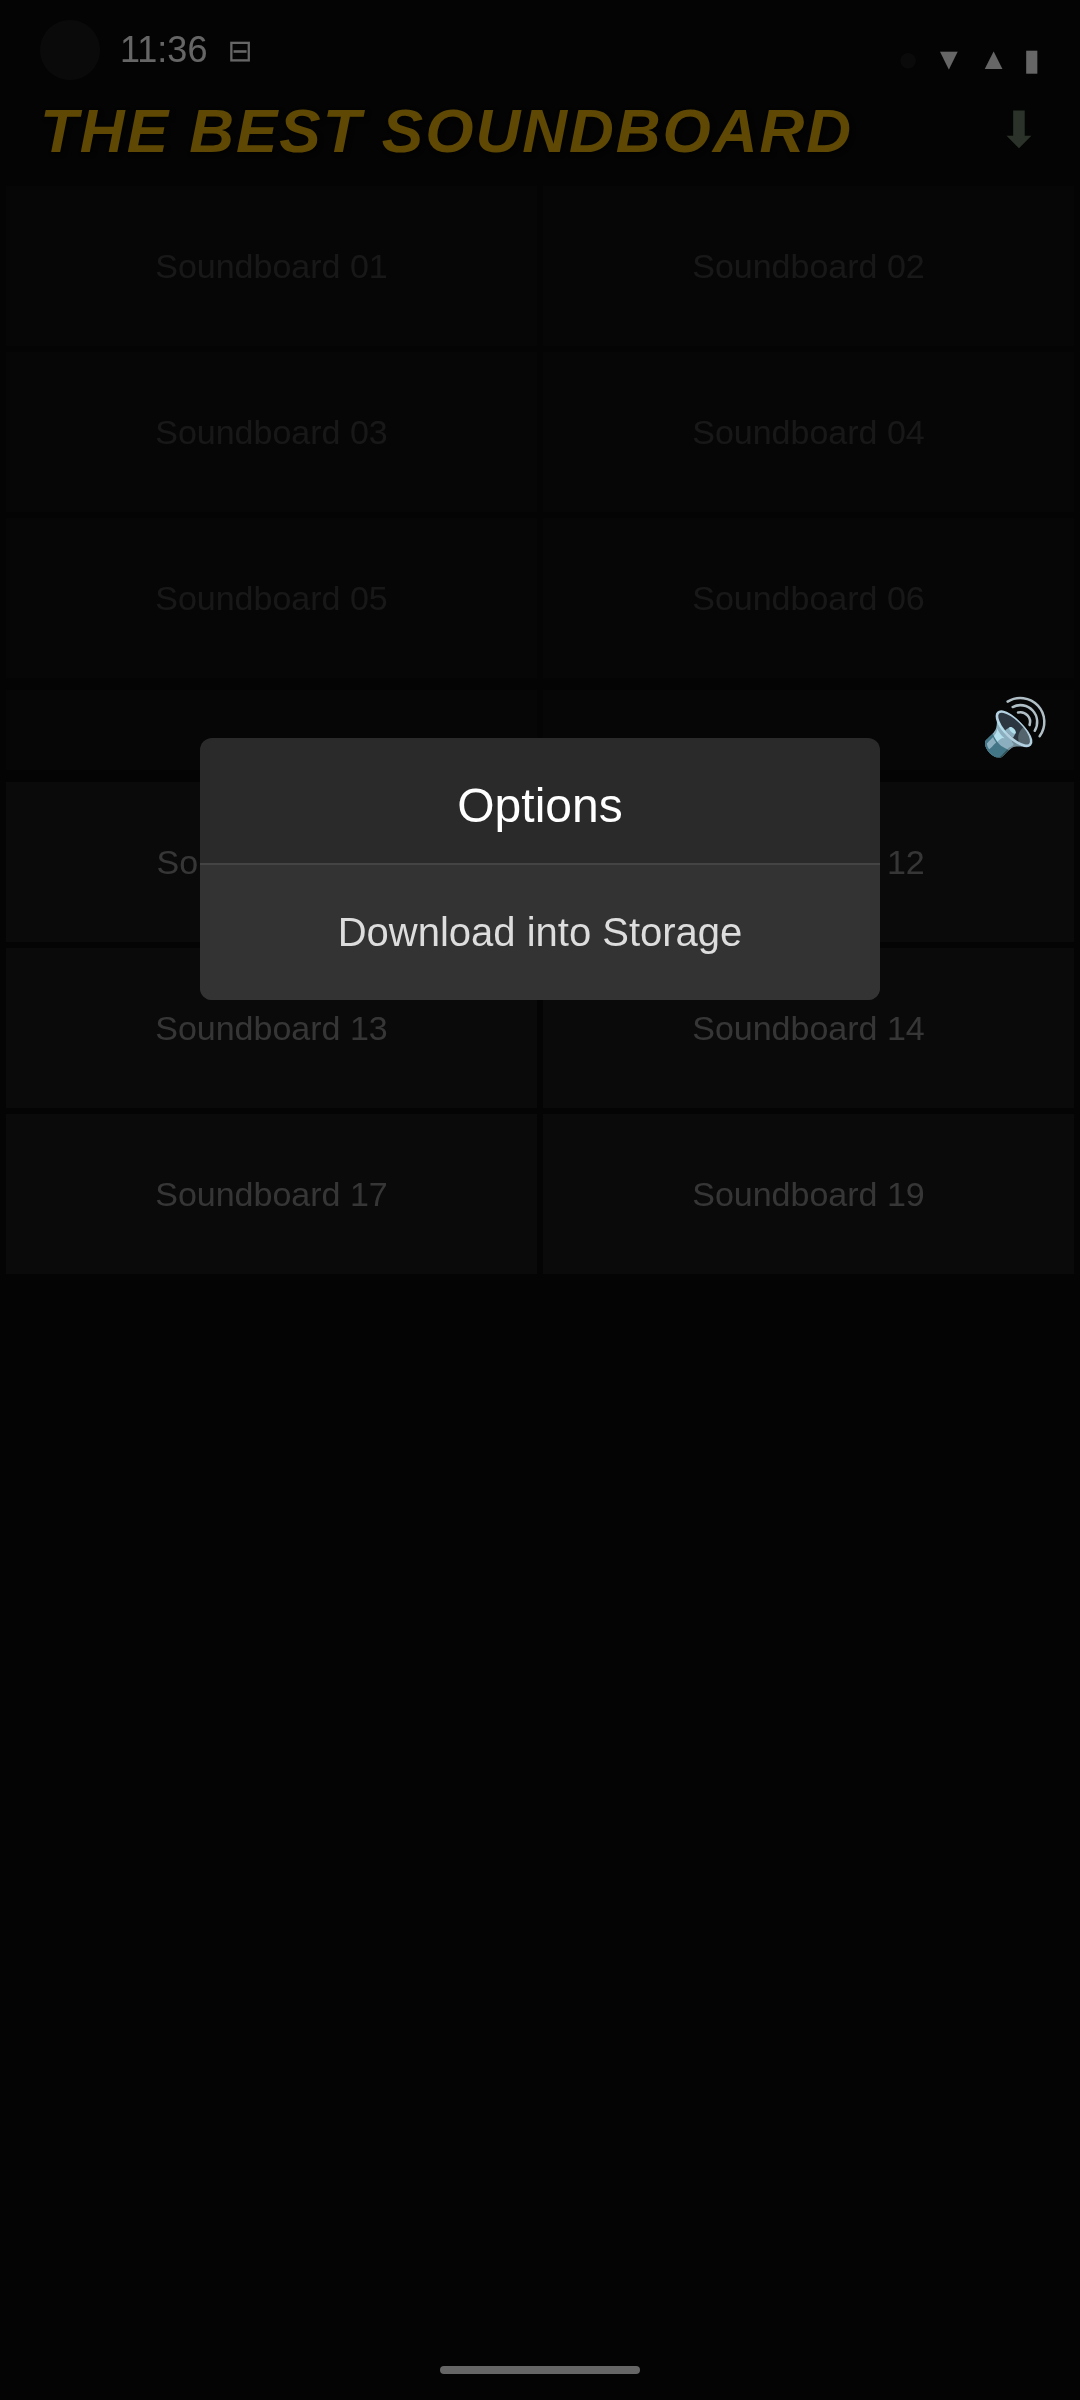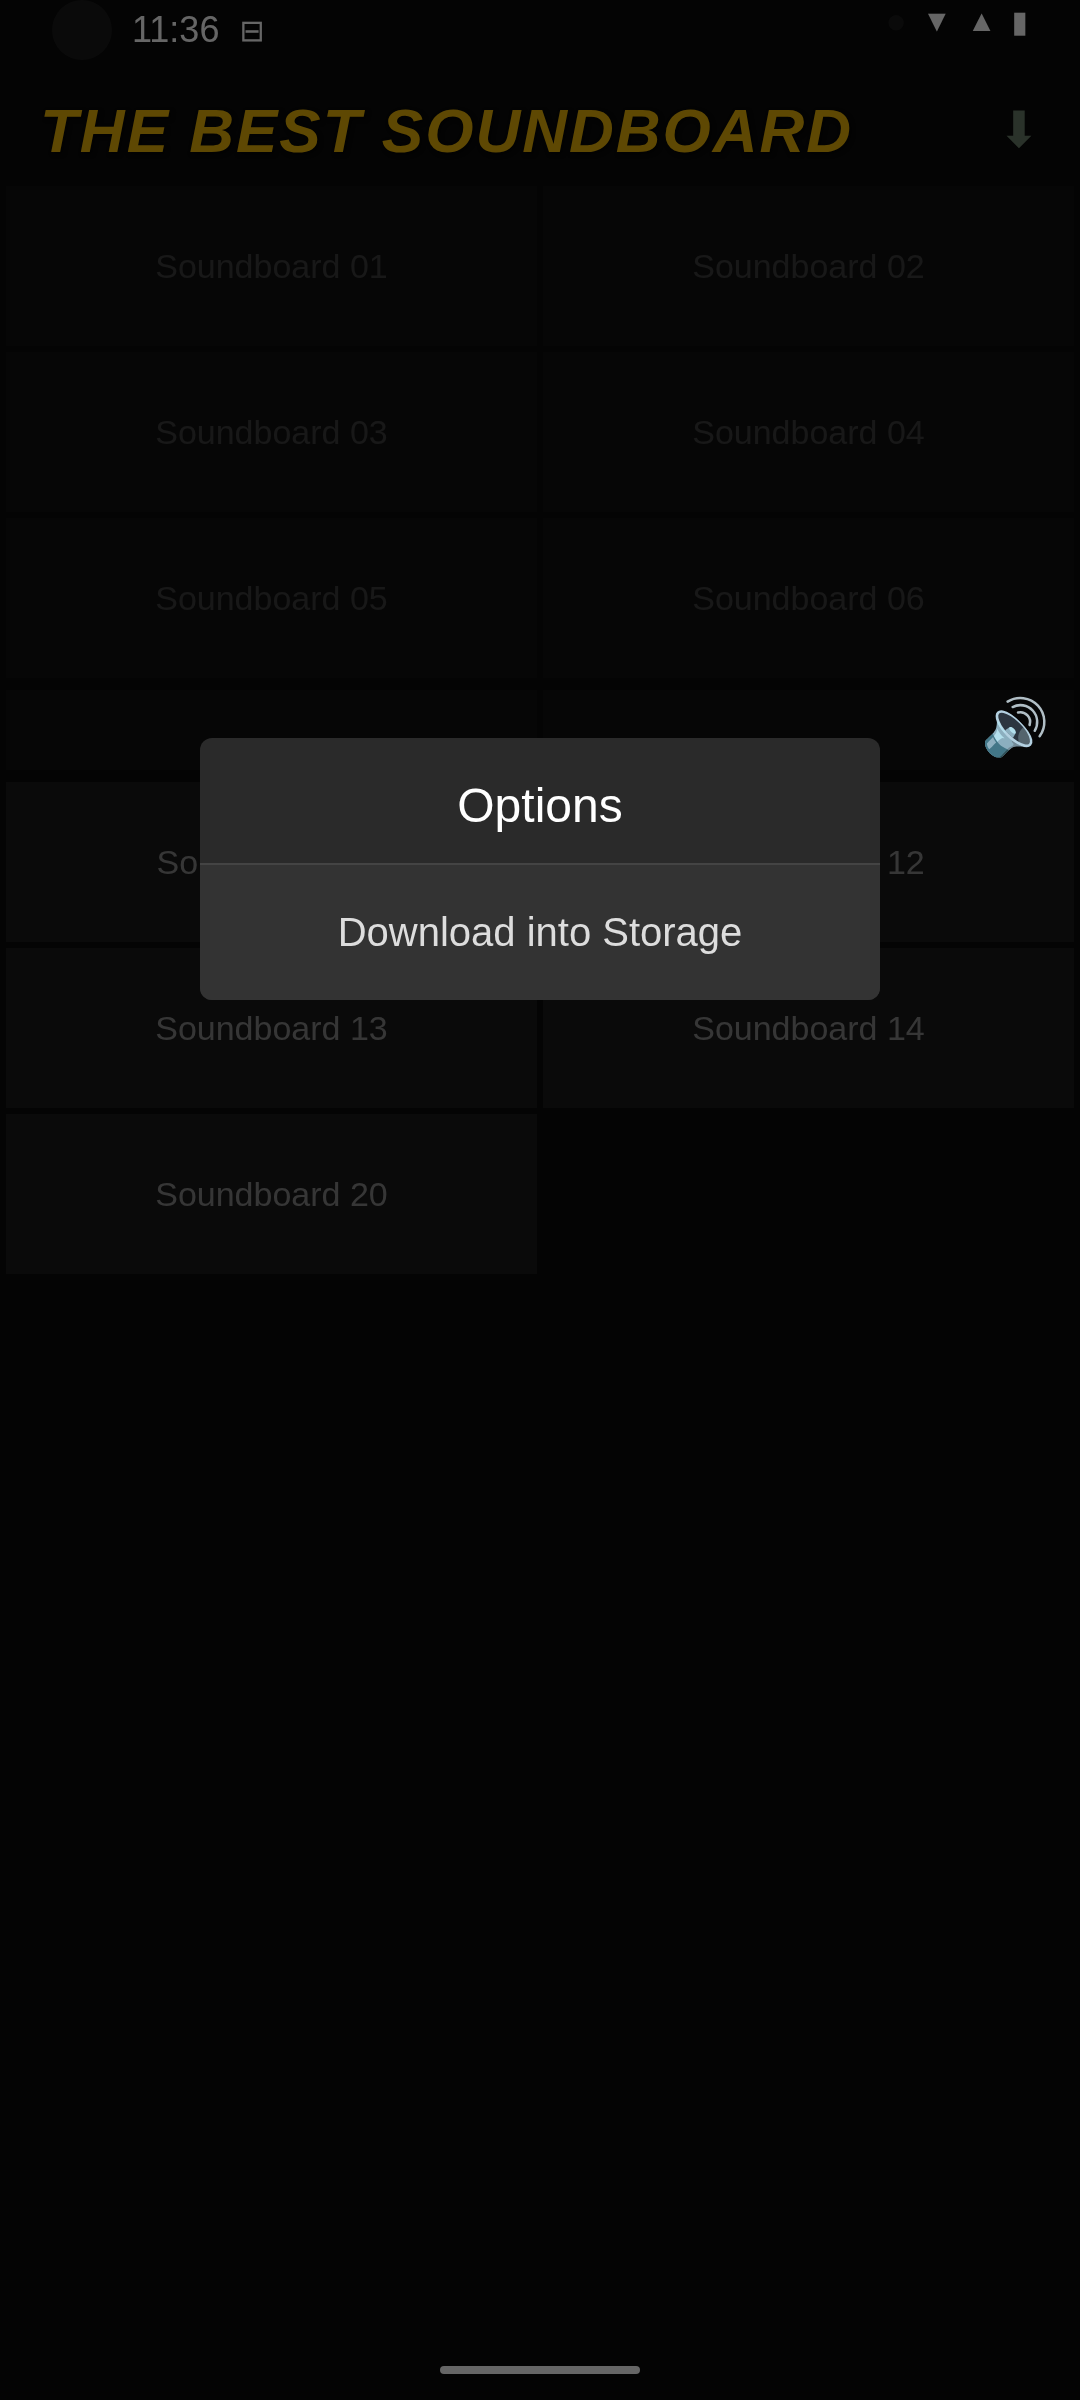--- a/index.html
+++ b/index.html
@@ -17,23 +17,23 @@
       overflow: hidden;
       position: relative;
     }
 
     
     .status-bar {
       width: 100%;
       height: 80px;
       background-color: #0a0a0a;
       display: flex;
-      align-items: flex-start;
+      align-items: flex-end;
       justify-content: space-between;
-      padding: 0 52px;
+      padding: 0 40px;
       position: relative;
       z-index: 10;
     }
 
     .status-left {
       display: flex;
       align-items: center;
       gap: 20px;
     }
 
@@ -294,20 +294,23 @@
     <div class="soundboard-cell">
       <span class="soundboard-cell-label">Soundboard 12</span>
     </div>
     <div class="soundboard-cell">
       <span class="soundboard-cell-label">Soundboard 13</span>
     </div>
     <div class="soundboard-cell">
       <span class="soundboard-cell-label">Soundboard 14</span>
     </div>
     <div class="soundboard-cell">
-      <span class="soundboard-cell-label">Soundboard 20</span>
+      <span class="soundboard-cell-label">Soundboard 17</span>
+    </div>
+    <div class="soundboard-cell">
+      <span class="soundboard-cell-label">Soundboard 19</span>
     </div>
   </div>
 </div>
 
 <div class="bottom-nav">
   <div class="bottom-bar"></div>
 </div>
 
 </body></html>

